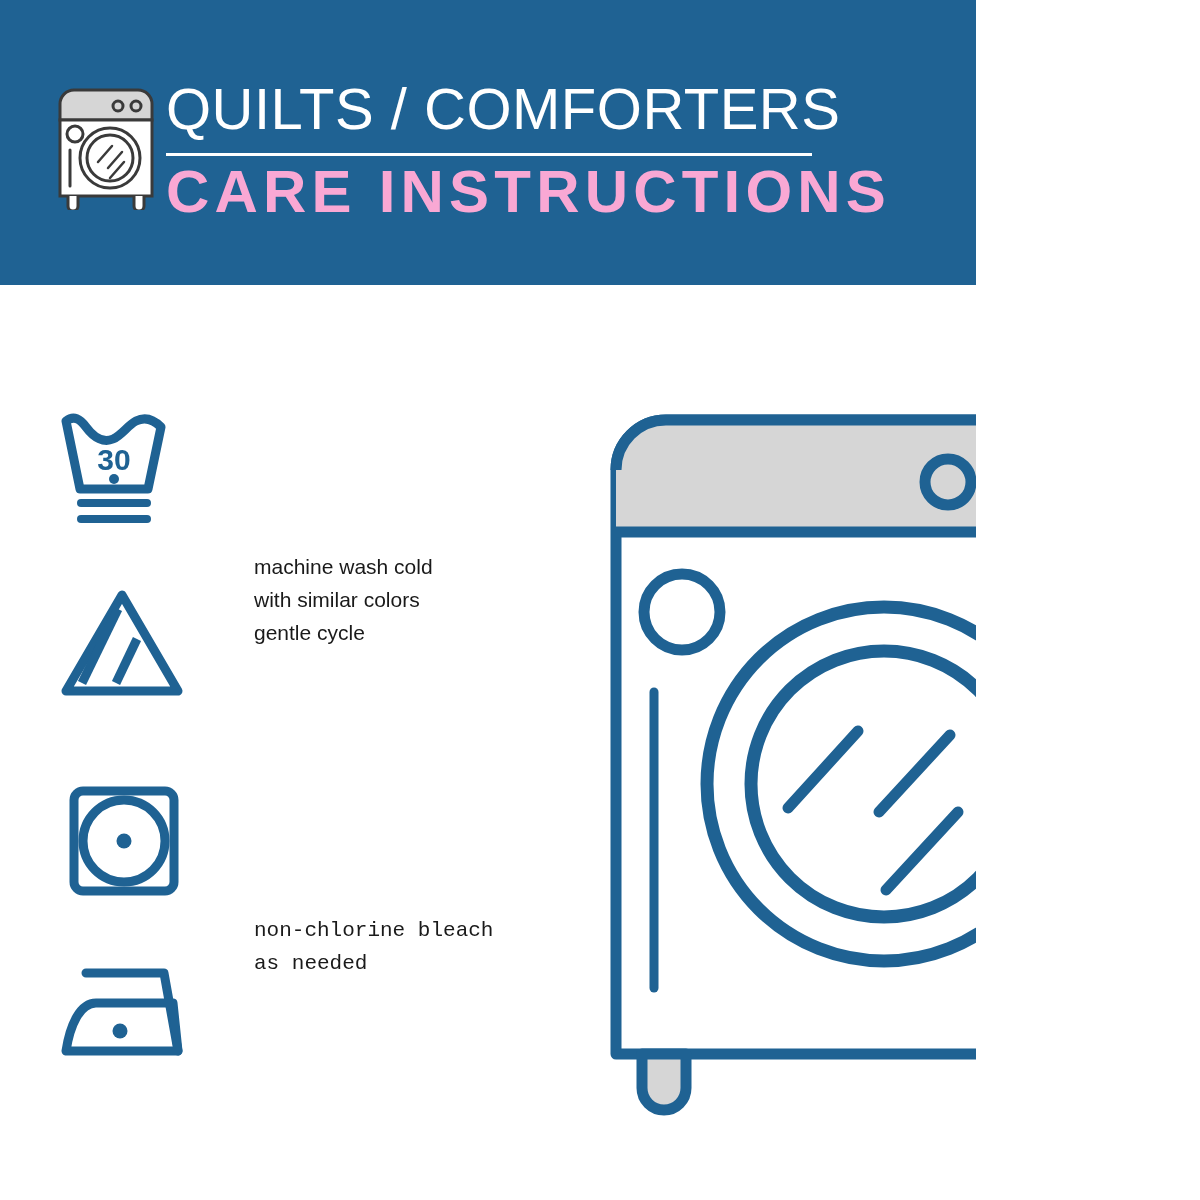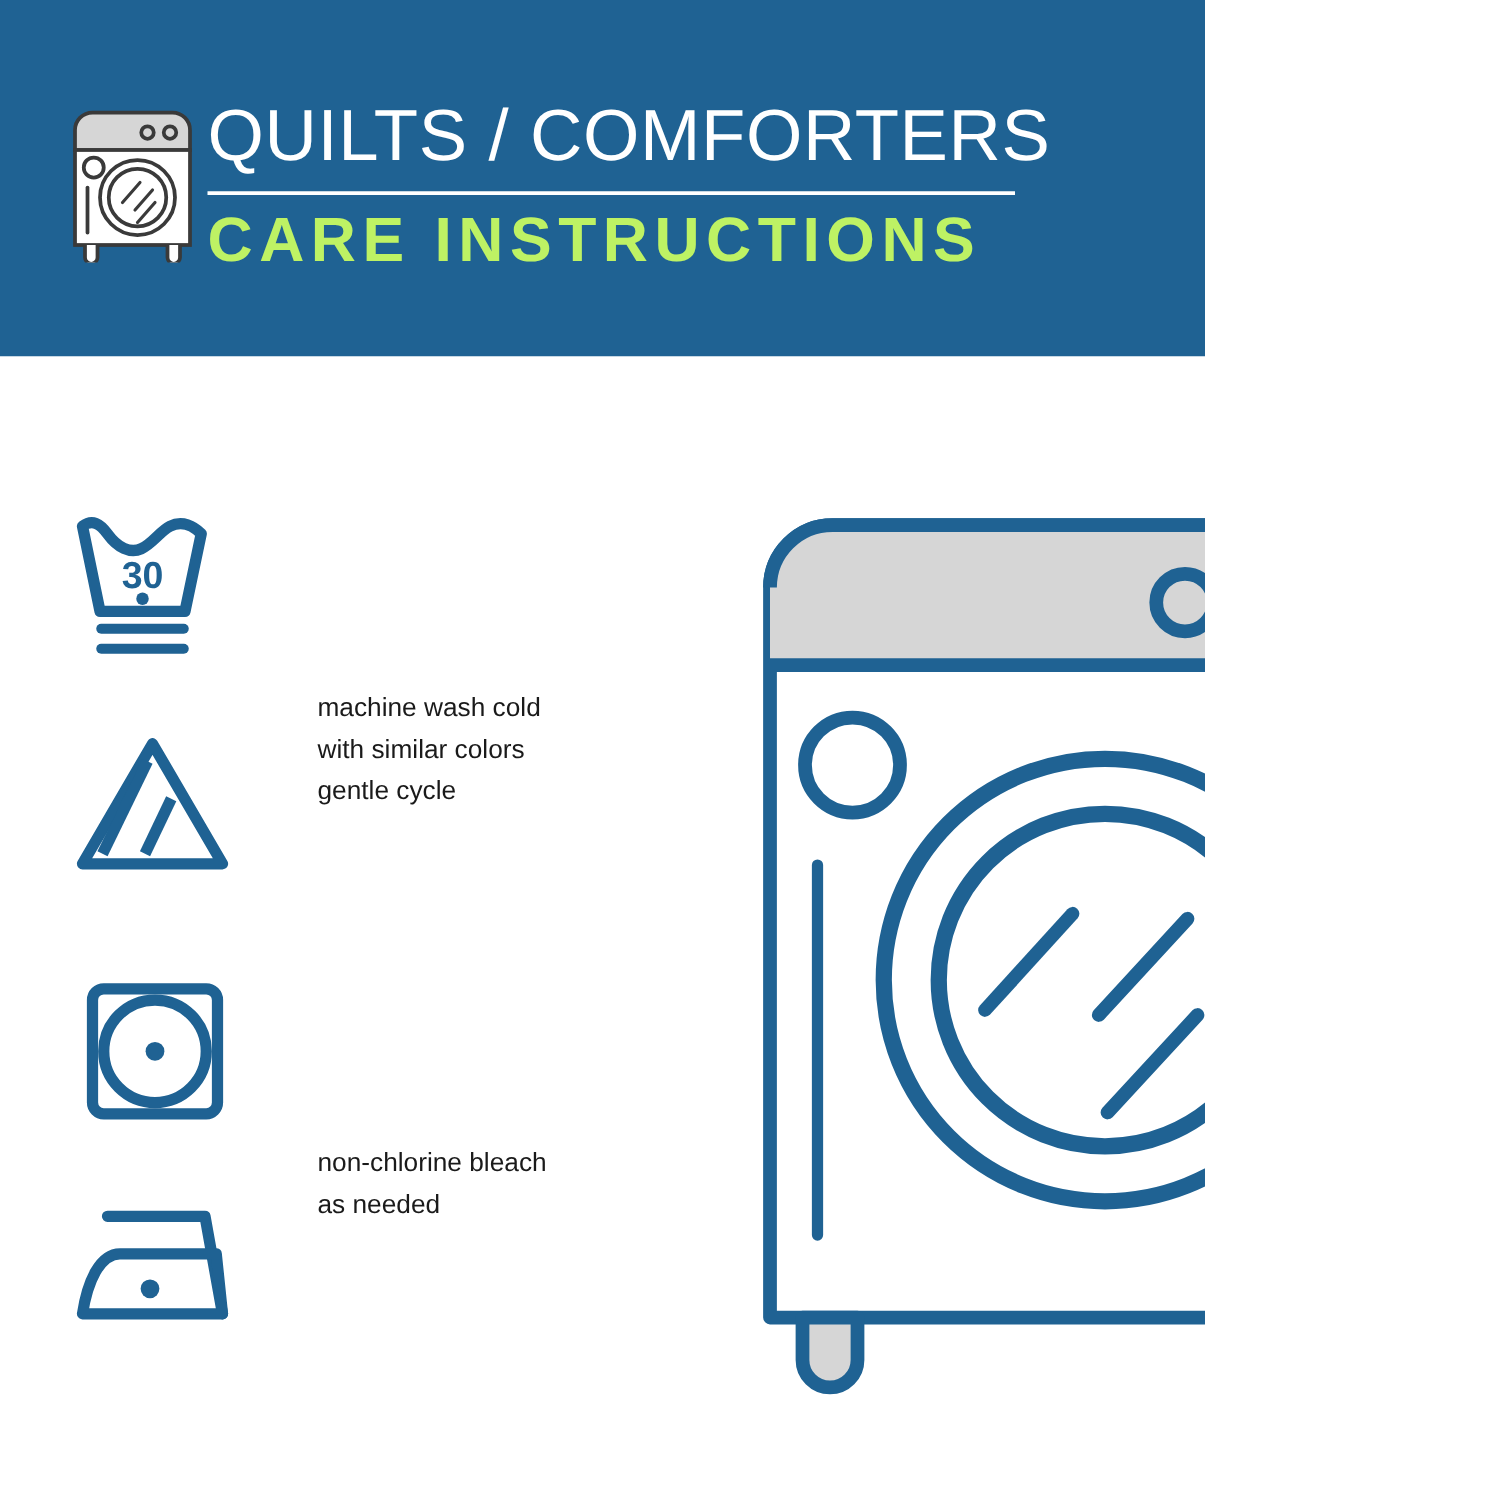--- a/index.html
+++ b/index.html
@@ -9,20 +9,21 @@
   }
   body {
     font-family: "Liberation Sans", sans-serif;
   }
   #page {
     position: relative;
     width: 964px;
     height: 1200px;
     background: #ffffff;
     overflow: hidden;
+    padding-left: 12px;
   }
 
   
   #header {
     position: absolute;
     left: 0;
     top: 0;
     width: 1200px;
     height: 285px;
     background: #1f6293;
@@ -50,24 +51,24 @@
     white-space: nowrap;
   }
   .title-divider {
     width: 646px;
     height: 3px;
     background: #ffffff;
     margin: 13px 0 9px 0;
   }
   .title-line2 {
     font-family: "Liberation Sans", sans-serif;
-    font-size: 50px;
+    font-size: 60px;
     line-height: 54px;
     font-weight: 700;
-    color: #bef264;
+    color: #f9a8d4;
     letter-spacing: 5.2px;
     white-space: nowrap;
   }
 
   
   #care-list {
     position: absolute;
     left: 0;
     top: 285px;
     width: 560px;
@@ -96,21 +97,21 @@
     white-space: pre-line;
   }
 
   
   #care-row-0 { top: 128px; }
   #care-row-1 { top: 302px; }
   #care-row-2 { top: 498px; }
   #care-row-3 { top: 668px; }
 
   #care-text-0 { top: 137px; }
-  #care-text-1 { top: 327px; }
+  #care-text-1 { top: 327px; font-family: Liberation Mono, monospace; }
 
   
   #machine-illustration {
     position: absolute;
     left: 596px;
     top: 400px;
     width: 576px;
     height: 724px;
   }
 

